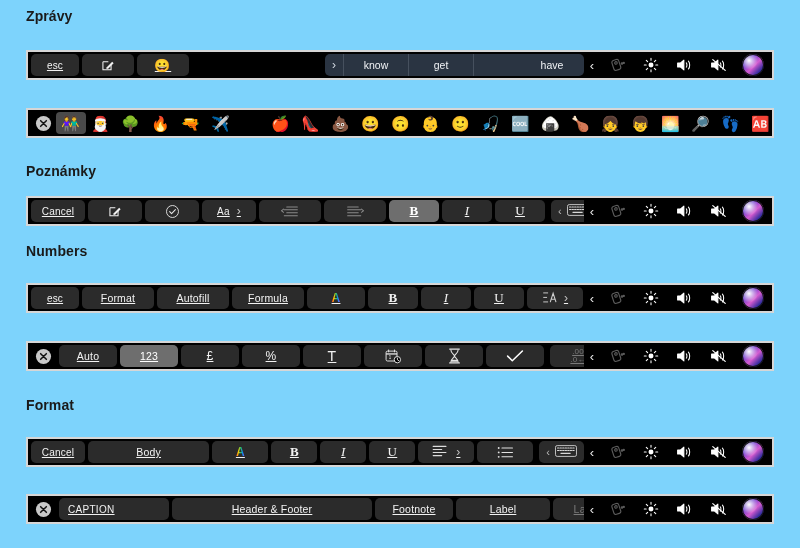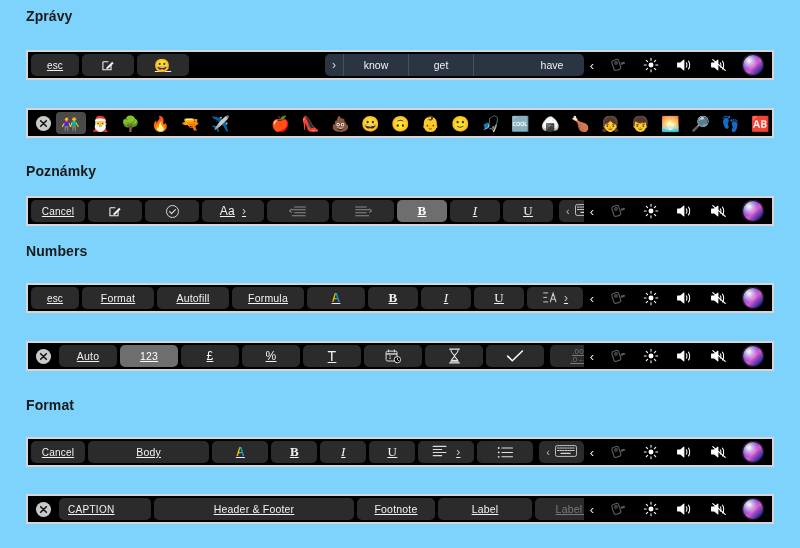--- a/index.html
+++ b/index.html
@@ -308,21 +308,21 @@
           <path d="M2.2 4.2h6.2M2.2 4.2v9.3h9.3V7.6"></path>
           <path d="M6.6 10.6l6.2-6.2 1.6 1.6-6.2 6.2-2.1.5z" fill="#f2f2f2" stroke="none"></path>
         </svg>
       </div>
       <div class="key" style="width:54px;padding:0">
         <svg width="15" height="15" viewBox="0 0 18 18" fill="none" stroke="#e6e6e6" stroke-width="1.1">
           <circle cx="9" cy="9" r="7.2"></circle>
           <path d="M5.6 9.2l2.3 2.3 4.6-4.8" stroke-width="1.3" stroke-linecap="round" stroke-linejoin="round"></path>
         </svg>
       </div>
-      <div class="key chev-after" style="width:62px;padding:11px;font-size:12px">Aa</div>
+      <div class="key chev-after" style="width:54px;padding:11px;font-size:10px">Aa</div>
       <div class="key" style="width:62px;padding:0">
         <svg width="18" height="12" viewBox="0 0 22 14" fill="none" stroke="#8a8a8a" stroke-width="1.25" stroke-linecap="round">
           <path d="M7 2h13M4 5.6h16M7 9.2h13M4 12.8h16"></path>
           <path d="M3.2 8.6L0.6 6.6 3.2 4.6" stroke="#8a8a8a"></path>
         </svg>
       </div>
       <div class="key" style="width:62px;padding:0">
         <svg width="18" height="12" viewBox="0 0 22 14" fill="none" stroke="#8a8a8a" stroke-width="1.25" stroke-linecap="round">
           <path d="M2 2h13M2 5.6h16M2 9.2h13M2 12.8h16"></path>
           <path d="M18.8 8.6l2.6-2 -2.6-2" stroke="#8a8a8a"></path>
@@ -606,21 +606,21 @@
   </div>
 
   <div class="touchbar" style="top:494px">
     <div class="tb-main" style="padding-left:2px">
       <div class="closebtn">
         <svg width="17" height="17" viewBox="0 0 18 18">
           <circle cx="9" cy="9" r="8" fill="#c9c9c9"></circle>
           <path d="M6 6l6 6M12 6l-6 6" stroke="#111" stroke-width="1.6" stroke-linecap="round"></path>
         </svg>
       </div>
-      <div class="key clip-left capsmall" style="width:92px">CAPTION</div>
+      <div class="key clip-left capsmall" style="width:110px">CAPTION</div>
       <div class="key" style="width:200px;padding:7px">Header &amp; Footer</div>
       <div class="key" style="width:78px;padding:0">Footnote</div>
       <div class="key" style="width:94px;padding:0">Label</div>
       <div class="key dim" style="width:94px;padding:0;overflow:hidden">Label Data</div>
     </div>
     <div class="control-strip">
       <div class="cs chev">‹</div>
       <div class="cs disabled">
         <svg width="17" height="17" viewBox="0 0 20 20" fill="none" stroke="#5c5c5c" stroke-width="1.3">
           <rect x="4.4" y="3.2" width="8.4" height="12.2" rx="2.4" transform="rotate(-18 8.6 9.3)"></rect>

